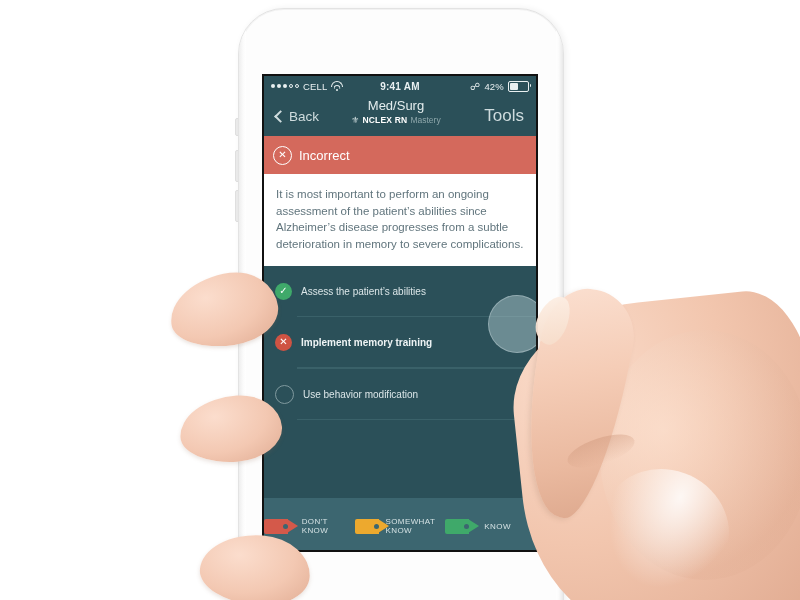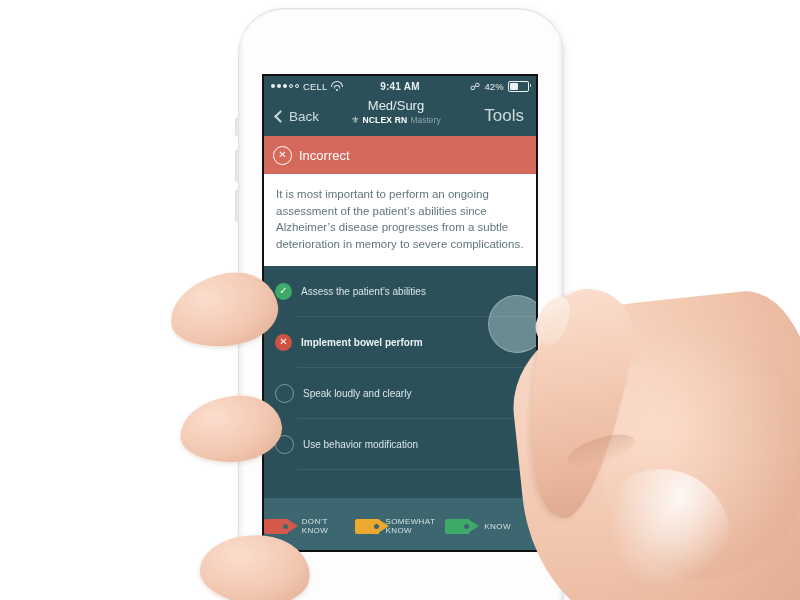--- a/index.html
+++ b/index.html
@@ -397,28 +397,24 @@
       <div class="options">
 
         <div class="option">
           <span class="mark correct">✓</span>
           <span class="opt-label">Assess the patient’s abilities</span>
         </div>
         <div class="divider"></div>
 
         <div class="option">
           <span class="mark wrong">✕</span>
-          <span class="opt-label bold">Implement bowel perform</span>
+          <span class="opt-label bold">Implement memory training</span>
         </div>
         <div class="divider"></div>
 
-        <div class="option">
-          <span class="mark blank"></span>
-          <span class="opt-label">Speak loudly and clearly</span>
-        </div>
         <div class="divider"></div>
 
         <div class="option">
           <span class="mark blank"></span>
           <span class="opt-label">Use behavior modification</span>
         </div>
         <div class="divider"></div>
       </div>
 
       <div class="touch-circle"></div>

